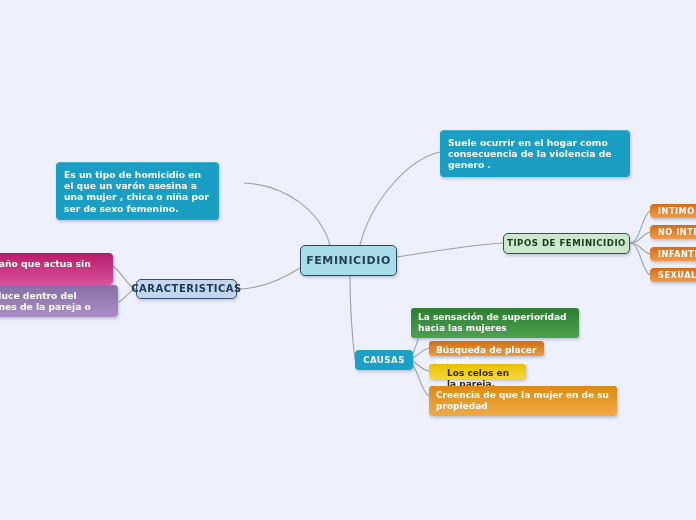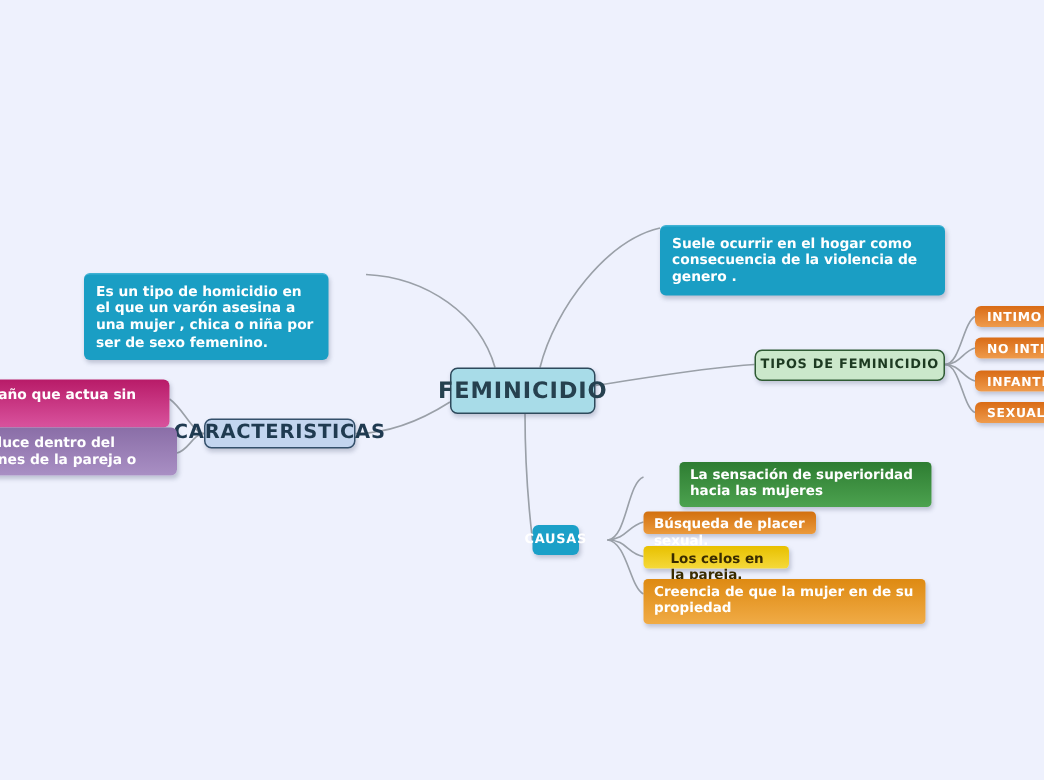--- a/index.html
+++ b/index.html
@@ -37,50 +37,49 @@
   }
   .node.wrap { white-space: normal; }
 
   
   .n-center {
     left: 300px; top: 245px;
     width: 97px; height: 31px;
     background: #a8dce8;
     border: 1.6px solid #2e4a5c;
     color: #26414f;
-    font-size: 15px;
+    font-size: 11px;
     letter-spacing: 0.6px;
     display: flex;
     align-items: center;
     justify-content: center;
     box-shadow: 1px 2px 3px rgba(80,90,120,0.28);
   }
 
   
   .n-teal {
     background: #1a9ec4;
     color: #ffffff;
     font-size: 9.2px;
     padding: 6px 8px;
     border-radius: 4px;
     box-shadow: 1px 2px 3px rgba(80,90,120,0.30);
     border-top: 1px solid #3fb2d4;
-    margin-top: 20px;
   }
   .n-desc-left { left: 56px; top: 162px; width: 163px; }
   .n-desc-right { left: 440px; top: 130px; width: 190px; }
 
   
   .n-carac {
     left: 136px; top: 279px;
     width: 101px; height: 20px;
     background: #c3d5ef;
     border: 1.4px solid #34506b;
     color: #1f3a50;
-    font-size: 13px;
+    font-size: 10px;
     letter-spacing: 0.5px;
     display: flex; align-items: center; justify-content: center;
     box-shadow: 1px 2px 3px rgba(80,90,120,0.28);
   }
 
   
   .n-pink {
     left: -40px; top: 253px;
     width: 153px;
     background: linear-gradient(to bottom, #b81b68, #d9539e);
@@ -127,39 +126,39 @@
     display: flex; align-items: center;
   }
   .c0 { left: 650px; top: 204px; width: 76px; }
   .c1 { left: 650px; top: 225px; width: 82px; }
   .c2 { left: 650px; top: 247px; width: 80px; }
   .c3 { left: 650px; top: 268px; width: 96px; }
 
   
   .n-causas {
     left: 355px; top: 350px;
-    width: 31px; height: 20px;
+    width: 58px; height: 20px;
     background: #1ba0c8;
     border-radius: 4px;
     color: #ffffff;
     font-size: 8.6px;
     letter-spacing: 0.5px;
     display: flex; align-items: center; justify-content: center;
     box-shadow: 1px 2px 3px rgba(80,90,120,0.30);
   }
 
   
   .n-causa {
     color: #ffffff;
     font-size: 9px;
     padding: 4px 7px;
     border-radius: 3px;
     box-shadow: 1px 2px 3px rgba(80,90,120,0.30);
   }
-  .cz0 { left: 453px; top: 308px; width: 168px;
+  .cz0 { left: 411px; top: 308px; width: 168px;
          background: linear-gradient(to bottom, #2e7d32, #4ca24f); }
   .cz1 { left: 429px; top: 341px; width: 115px; height: 15px;
          background: linear-gradient(to bottom, #d2700f, #eb9a3c); }
   .cz2 { left: 429px; top: 364px; width: 97px; height: 15px;
          background: linear-gradient(to bottom, #e8c000, #f5d93a);
          color: #3a2c00; padding-left: 18px; }
   .cz3 { left: 429px; top: 386px; width: 188px;
          background: linear-gradient(to bottom, #de8a12, #f0ab46); }
 </style>
 </head>

